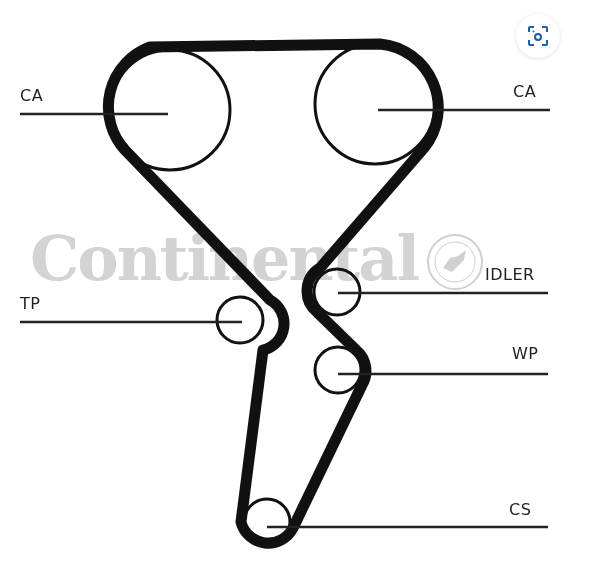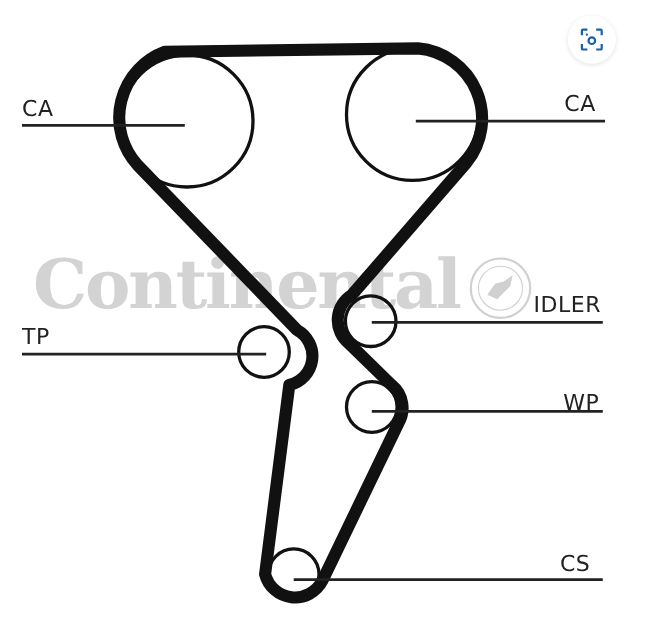--- a/index.html
+++ b/index.html
@@ -1,18 +1,18 @@
 <!DOCTYPE html>
 <html><head>
 <meta charset="utf-8">
 <style>
   html,body{margin:0;padding:0;background:#fff;}
   #root{position:relative;width:600px;height:570px;overflow:hidden;background:#fff;font-family:"DejaVu Sans",sans-serif;}
   svg{position:absolute;left:0;top:0;}
-  .lbl{position:absolute;font-size:20px;color:#222;letter-spacing:0.5px;font-family:"DejaVu Sans",sans-serif;}
+  .lbl{position:absolute;font-size:16px;color:#222;letter-spacing:0.5px;font-family:"DejaVu Sans",sans-serif;}
   .lens-btn{position:absolute;left:516px;top:14px;width:44px;height:44px;border-radius:50%;background:#fff;box-shadow:0 1px 4px rgba(0,0,0,0.12);display:flex;align-items:center;justify-content:center;cursor:pointer;}
   .watermark{position:absolute;left:30px;top:222px;font-family:"DejaVu Serif",serif;font-weight:bold;font-size:62px;color:#d3d3d3;letter-spacing:-2px;}
 </style>
 </head>
 <body>
 
 <div id="root">
   <div class="watermark">Continental</div>
 
   <svg width="600" height="570" viewBox="0 0 600 570">
@@ -48,21 +48,21 @@
     <line x1="20" y1="322" x2="242" y2="322" stroke="#222" stroke-width="2.5"></line>
     <line x1="338" y1="293" x2="548" y2="293" stroke="#222" stroke-width="2.5"></line>
     <line x1="338" y1="374" x2="548" y2="374" stroke="#222" stroke-width="2.5"></line>
     <line x1="267" y1="527" x2="548" y2="527" stroke="#222" stroke-width="2.5"></line>
   </svg>
 
   <span class="lbl" style="left:20px;top:86px;">CA</span>
   <span class="lbl" style="left:513px;top:82px;">CA</span>
   <span class="lbl" style="left:20px;top:294px;">TP</span>
   <span class="lbl" style="left:485px;top:265px;">IDLER</span>
-  <span class="lbl" style="left:512px;top:354px;">WP</span>
+  <span class="lbl" style="left:512px;top:344px;">WP</span>
   <span class="lbl" style="left:509px;top:500px;">CS</span>
 
   <div class="lens-btn">
     <svg width="22" height="22" viewBox="0 0 22 22" style="position:static">
       <path d="M2 7 V3 Q2 2 3 2 H7 M15 2 H19 Q20 2 20 3 V7 M20 15 V19 Q20 20 19 20 H15 M7 20 H3 Q2 20 2 19 V15" fill="none" stroke="#1a5fa8" stroke-width="2"></path>
       <circle cx="11" cy="12" r="3" fill="none" stroke="#1a5fa8" stroke-width="2"></circle>
       <circle cx="6.5" cy="6.5" r="1" fill="#1a5fa8"></circle>
     </svg>
   </div>
 </div>

